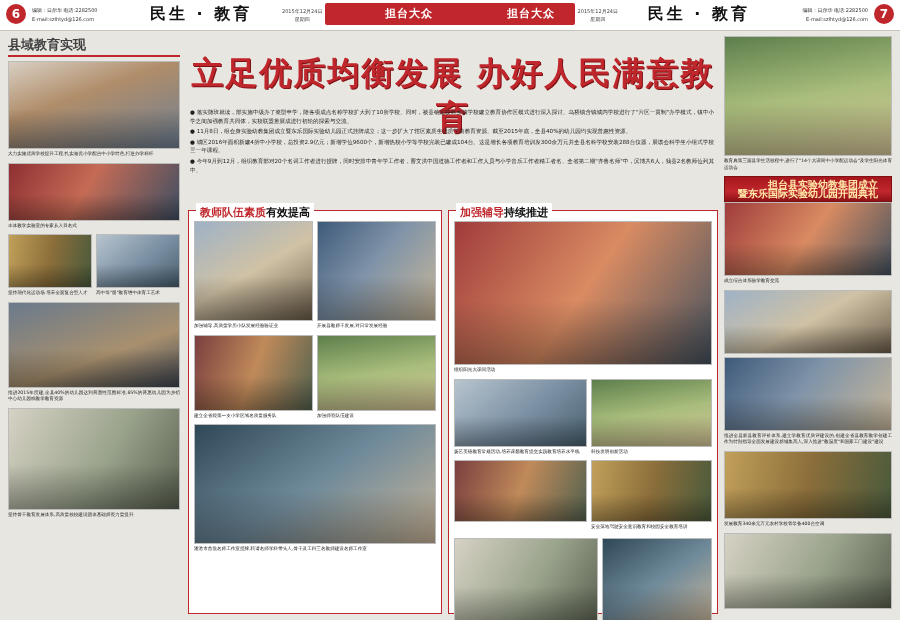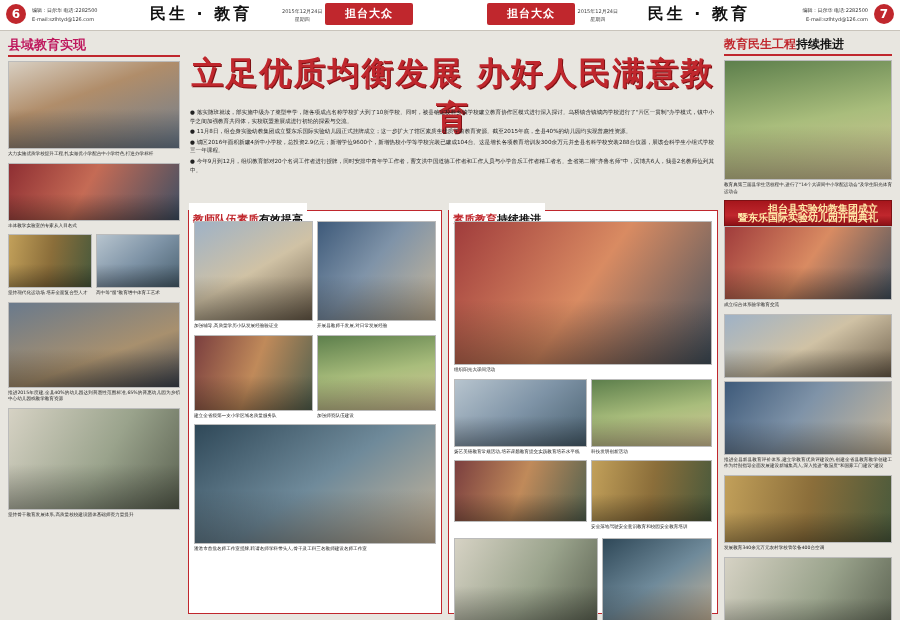--- a/index.html
+++ b/index.html
@@ -42,20 +42,21 @@
     position:absolute;top:7px;font-size:5px;color:#444;line-height:8px;
     white-space:nowrap;text-align:center;
   }
   .mast-date.l{left:282px;}
   .mast-date.r{right:282px;}
   .mast-logo{
     position:absolute;top:3px;height:22px;width:88px;
     background:#c0272d;color:#fff;border-radius:2px;
     font-size:11px;font-weight:bold;text-align:center;line-height:22px;
     letter-spacing:1px;
+    padding-left:40px;
   }
   .mast-logo.l{left:325px;}
   .mast-logo.r{right:325px;}
 
   
   .headline{
     position:absolute;left:188px;top:52px;width:530px;
     text-align:center;
     font-size:32px;font-weight:bold;color:#c0272d;
     font-family:"DejaVu Serif","Liberation Serif",serif;
@@ -66,21 +67,21 @@
     position:absolute;left:190px;top:108px;width:524px;
     font-size:5.6px;line-height:8.6px;color:#222;text-align:justify;
   }
   .lede p{margin:0 0 2px 0;}
 
   
   .sec{
     position:absolute;border:1.5px solid #c0272d;background:#fff;
   }
   .sec-title{
-    position:absolute;top:-8px;left:0;background:#fff;padding:9px 4px;
+    position:absolute;top:-8px;left:7px;background:#fff;padding:2px 4px;
     font-size:11px;font-weight:bold;color:#c0272d;white-space:nowrap;
   }
   .sec-title .blk{color:#111;}
 
   
   #leftcol{left:8px;top:36px;width:172px;height:576px;border:none;background:transparent;}
   .lc-head{
     font-size:13px;font-weight:bold;color:#c0272d;line-height:17px;
     border-bottom:2px solid #c0272d;padding-bottom:2px;margin-bottom:4px;
   }
@@ -154,21 +155,21 @@
 
   <div class="lede">
     <p>● 落实随班就读，部实施中级办了菜型申学，随各项成点名称学校扩大到了10所学校。同时，被县确定校科乡镇学校建立教育协作区模式进行深入探讨。乌桥镇含镇城内学校进行了"片区一贯制"办学模式，镇中小学之间加强教育共同体，实校联盟推展成进行初轮的探索与交流。</p>
     <p>● 11月8日，组会身实验幼教集团成立暨东乐国际实验幼儿园正式挂牌成立；这一步扩大了辖区素质生优质学前教育资源。截至2015年底，全县40%的幼儿园均实现普惠性资源。</p>
     <p>● 城区2016年面积新建4所中小学校，总投资2.9亿元；新增学位9600个，新增热校小学等学校完装已建成104台。这是增长各项教育培训发300余万元并全县名科学校安装288台仪器，展该会科学生小组式学校三一年课程。</p>
     <p>● 今年9月到12月，组织教育部对20个名词工作者进行授牌，同时安排中青年学工作者，曹文洪中国道德工作者和工作人员与小学音乐工作者精工者名。全省第二期"齐鲁名师"中，滨博共6人，我县2名教师位列其中。</p>
   </div>
 
   <div class="sec" id="leftcol">
     <div class="lc-head">
-      <div style="color:#be185d">县域教育实现</div>
+      <div style="color:#404040">县域教育实现</div>
     </div>
 
     <div class="photo ph1 ph-people" style="height:86px"></div>
     <div class="cap">大力实施优质学校提升工程,扎实做优小学配合中小学特色,打造办学标杆</div>
 
     <div class="row">
       <div style="flex:1">
         <div class="photo ph2 ph-people" style="height:56px"></div>
         <div class="cap">丰体教学实验室的专家从入目名式</div>
       </div>
@@ -218,21 +219,21 @@
           <div class="cap">加强师资队伍建设</div>
         </div>
       </div>
       <div class="photo ph11 ph-people" style="height:118px"></div>
       <div class="cap">潘港市首批名师工作室授牌,聘请名师学科带头人,骨干及工科三名教师建设名师工作室</div>
     </div>
   </div>
 
   <div class="sec" id="secQuality">
     <div class="sec-title">
-      <span>素质教育</span><span class="blk">持续推进</span>
+      <span>加强辅导</span><span class="blk">持续推进</span>
     </div>
     <div class="inner">
       <div class="photo ph12 ph-people" style="height:142px"></div>
       <div class="cap">组织阳光大课间活动</div>
 
       <div class="row">
         <div style="flex:1.1">
           <div class="photo ph4 ph-people" style="height:66px"></div>
           <div class="cap">扬艺美德教育常规活动,培养课题教育提交实践教育培养水平线</div>
         </div>
@@ -259,23 +260,20 @@
         </div>
         <div style="flex:1">
           <div class="photo ph11 ph-people" style="height:86px"></div>
 
         </div>
       </div>
     </div>
   </div>
 
   <div class="sec" id="rightcol">
-    <div class="rc-head">
-      <span>教育民生工程</span><span style="color:#111">持续推进</span>
-    </div>
 
     <div class="photo ph10 ph-people" style="height:118px"></div>
     <div class="cap">教育典第三届县学生活校程中,进行了"14个大课间中小学配运动会"及学生阳光体育运动会</div>
 
     <div class="banner" style="height:24px;white-space:pre-line;line-height:9px">担台县实验幼教集团成立
 暨东乐国际实验幼儿园开园典礼</div>
     <div class="photo ph12 ph-people" style="height:72px"></div>
     <div class="cap">成立综合体系验学教育交流</div>
 
     <div class="photo ph7 ph-people" style="height:62px"></div>

